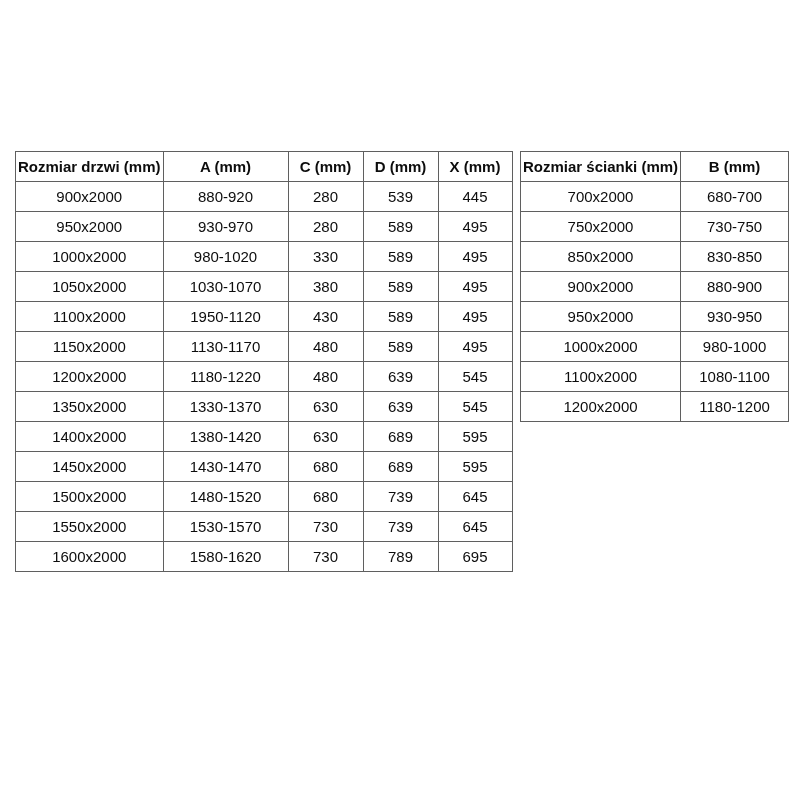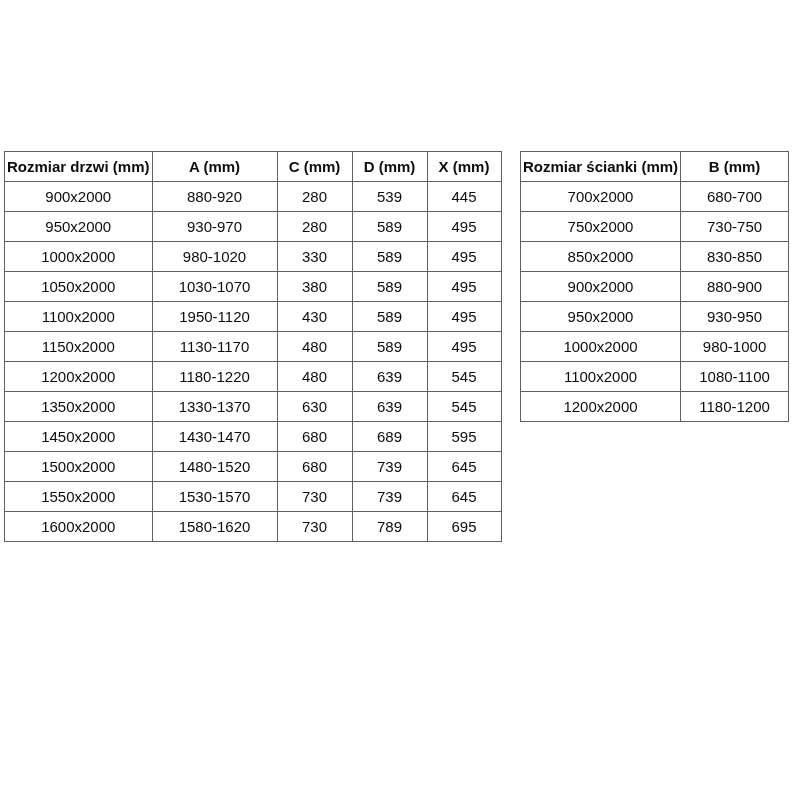--- a/index.html
+++ b/index.html
@@ -10,21 +10,21 @@
     font-family: "Liberation Sans", sans-serif;
   }
   .canvas {
     position: relative;
     width: 800px;
     height: 800px;
     background: #ffffff;
     overflow: hidden;
   }
   .spec-table-wrap { position: absolute; }
-  .doors-pos { left: 4px;  top: 151px; }
+  .doors-pos { left: 15px;  top: 151px; }
   .walls-pos { left: 520px; top: 151px; }
   table {
     border-collapse: collapse;
     table-layout: fixed;
   }
   th, td {
     border: 1px solid #5f5f5f;
     text-align: center;
     vertical-align: middle;
     height: 30px;
@@ -111,20 +111,27 @@
             <td>545</td>
           </tr>
           <tr>
             <td>1350x2000</td>
             <td>1330-1370</td>
             <td>630</td>
             <td>639</td>
             <td>545</td>
           </tr>
           <tr>
+            <td>1400x2000</td>
+            <td>1380-1420</td>
+            <td>630</td>
+            <td>689</td>
+            <td>595</td>
+          </tr>
+          <tr>
             <td>1450x2000</td>
             <td>1430-1470</td>
             <td>680</td>
             <td>689</td>
             <td>595</td>
           </tr>
           <tr>
             <td>1500x2000</td>
             <td>1480-1520</td>
             <td>680</td>

